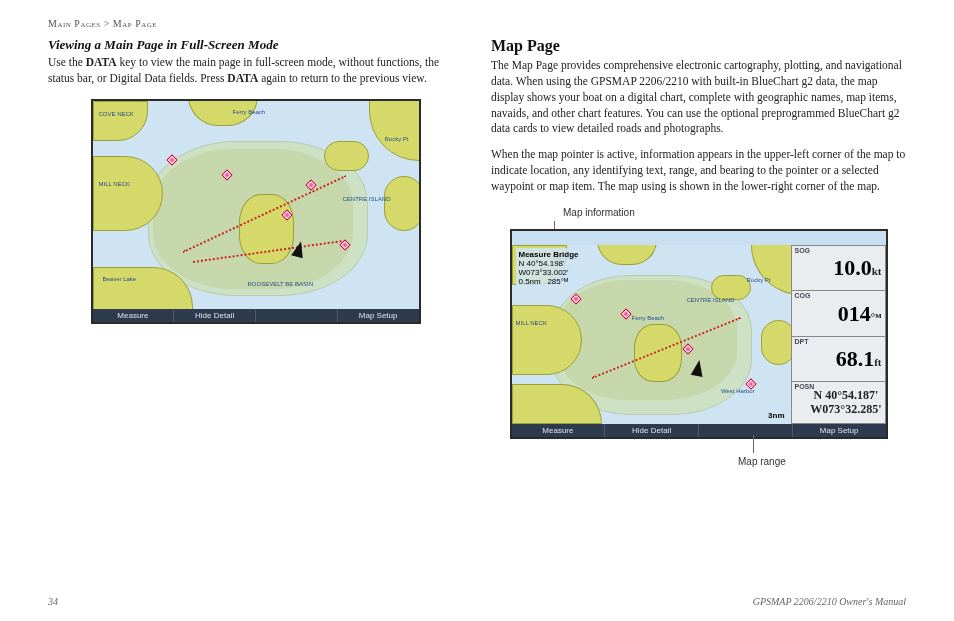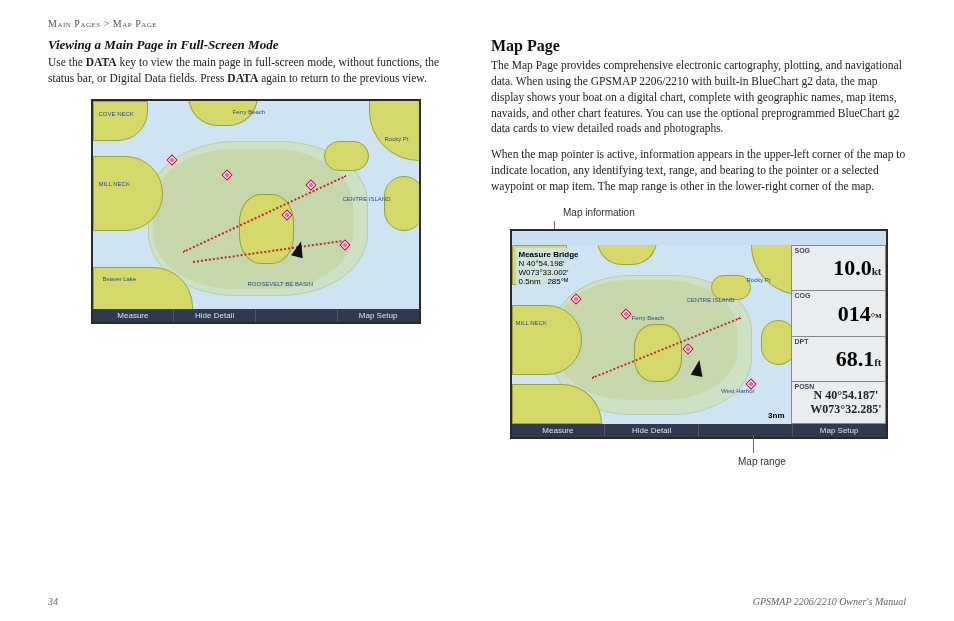--- a/index.html
+++ b/index.html
@@ -217,21 +217,21 @@
             <div></div>
             <div>Map Setup</div>
           </div>
         </div>
       </div>
     </div>
 
     <div class="col">
       <div class="heading">Map Page</div>
       <p class="body-text">The Map Page provides comprehensive electronic cartography, plotting, and navigational data. When using the GPSMAP 2206/2210 with built-in BlueChart g2 data, the map display shows your boat on a digital chart, complete with geographic names, map items, navaids, and other chart features. You can use the optional preprogrammed BlueChart g2 data cards to view detailed roads and photographs.</p>
-      <p class="body-text">When the map pointer is active, information appears in the upper-left corner of the map to indicate location, any identifying text, range, and bearing to the pointer or a selected waypoint or map item. The map range is other in the lower-right corner of the map.</p>
+      <p class="body-text">When the map pointer is active, information appears in the upper-left corner of the map to indicate location, any identifying text, range, and bearing to the pointer or a selected waypoint or map item. The map using is shown in the lower-right corner of the map.</p>
 
       <div class="right-figure-block">
         <span class="annot" style="left:48px; top:2px;margin-left:24px;">Map information</span>
         <div class="annot-line" style="left:63px; top:16px; width:1px; height:18px;"></div>
 
         <div class="map-frame right">
 
           <div class="top-statusbar">
             <span class="sat-icon"></span>
             <span>Normal Operation</span>

